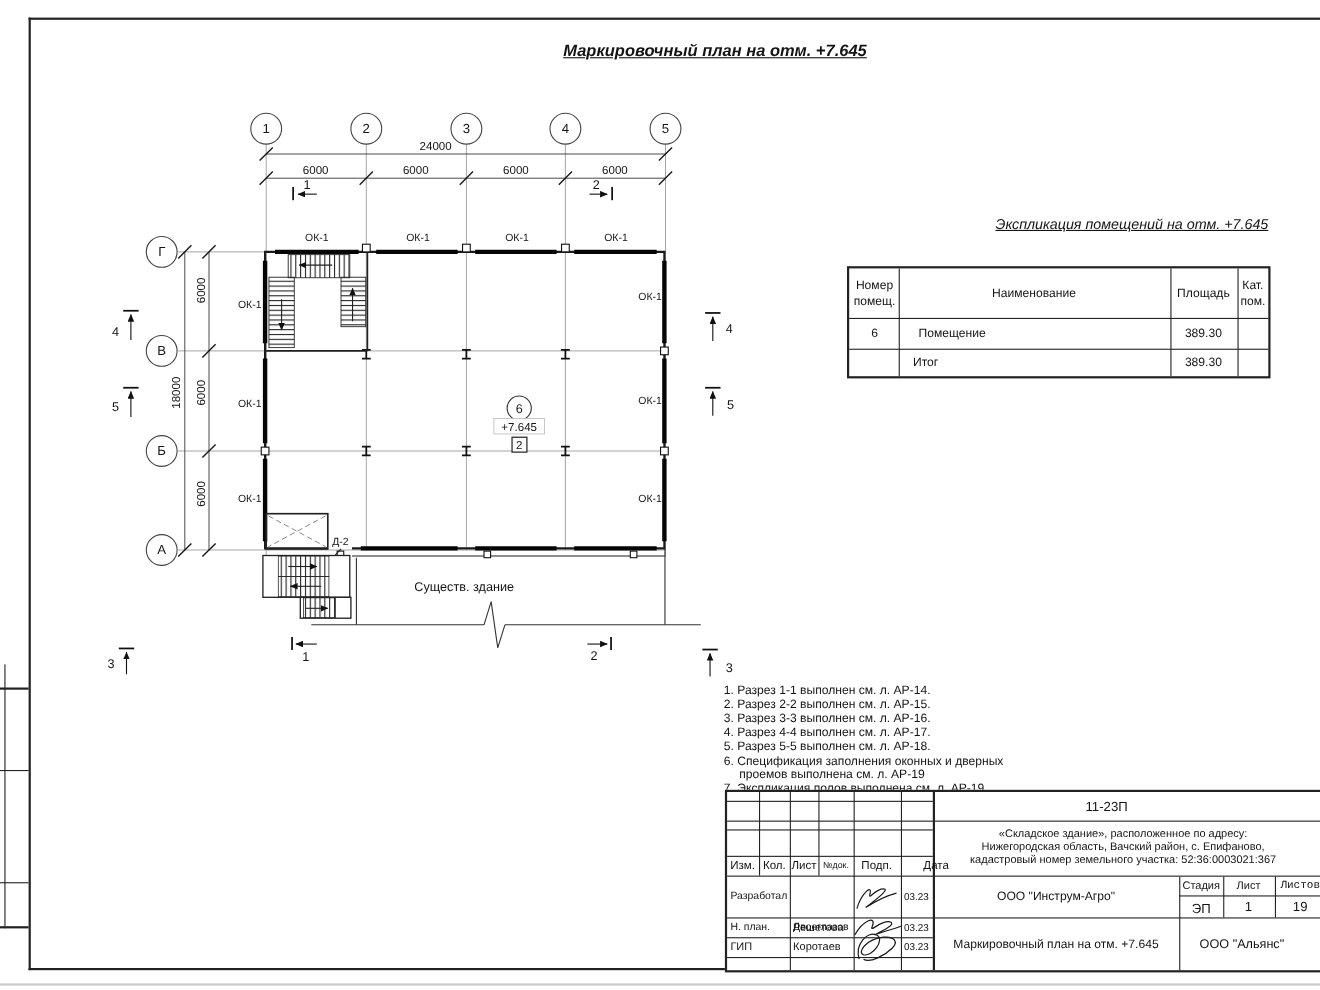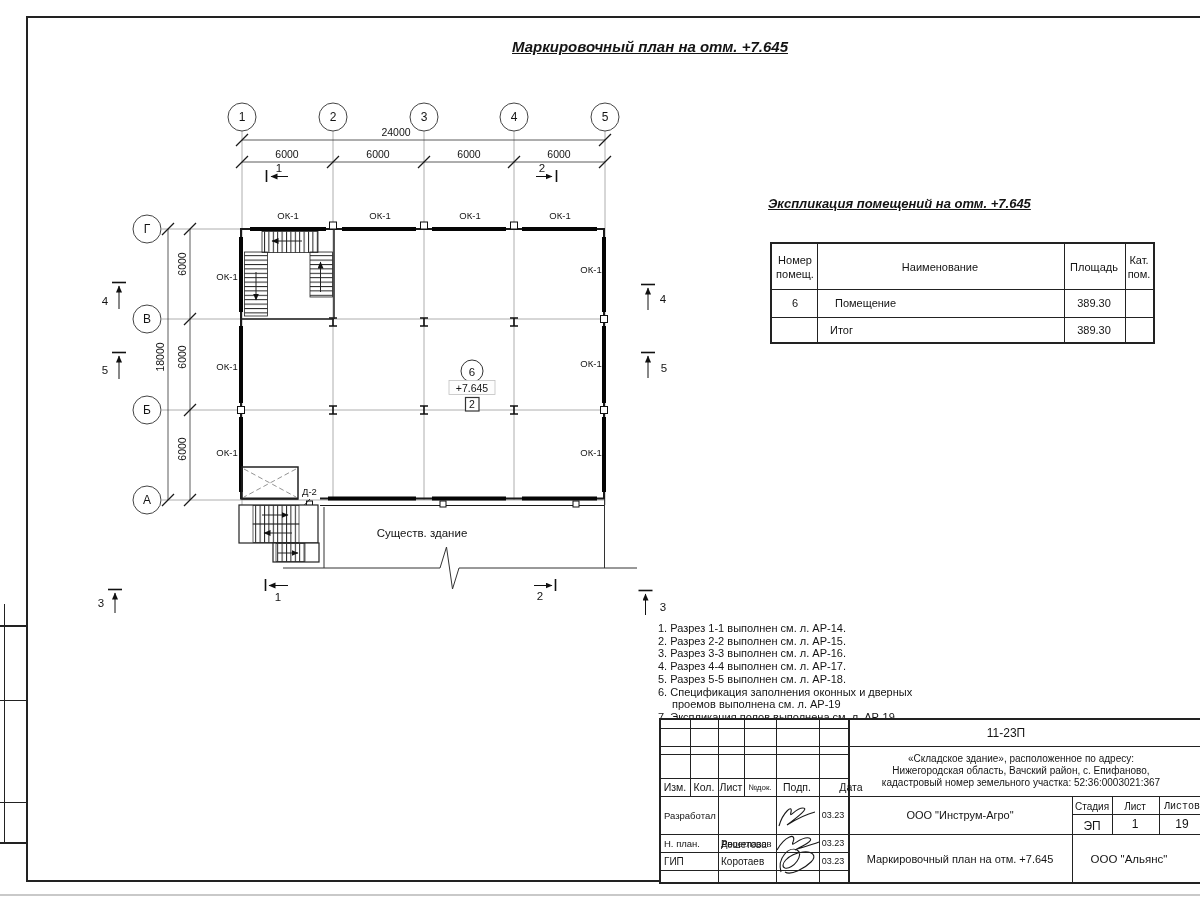--- a/index.html
+++ b/index.html
@@ -4,21 +4,21 @@
 <style>
   html,body{margin:0;padding:0;background:#ffffff;width:1200px;height:900px;overflow:hidden;
     font-family:"Liberation Sans",sans-serif;color:#141414;}
   .abs{position:absolute;}
   .c{position:absolute;transform:translate(-50%,-50%);white-space:nowrap;}
   .l{position:absolute;transform:translateY(-50%);white-space:nowrap;}
   .line{position:absolute;background:#222;}
   .gline{position:absolute;background:#c9c9c9;}
   svg text{font-family:"Liberation Sans",sans-serif;fill:#141414;}
   .title-main{font-size:15px;font-weight:bold;font-style:italic;text-decoration:underline;text-align:center;}
-  .title-expl{font-size:13px;font-weight:bold;font-style:italic;text-decoration:underline;text-align:left;}
+  .title-expl{font-size:13px;font-weight:normal;font-style:italic;text-decoration:underline;text-align:right;}
   .notes{font-size:11px;line-height:12.7px;}
   .stamp{position:absolute;left:659px;top:718px;width:539px;height:162px;border:2px solid #222;background:#fff;}
   .stamp .h{position:absolute;height:1px;background:#222;}
   .stamp .v{position:absolute;width:1px;background:#222;}
   .expl{position:absolute;left:770px;top:242px;width:381px;height:98px;border:2px solid #222;background:#fff;font-size:11px;}
   .expl .h{position:absolute;height:1px;background:#222;left:0;right:0;}
   .expl .v{position:absolute;width:1px;background:#222;top:0;bottom:0;}
 </style>
 </head>
 <body>

